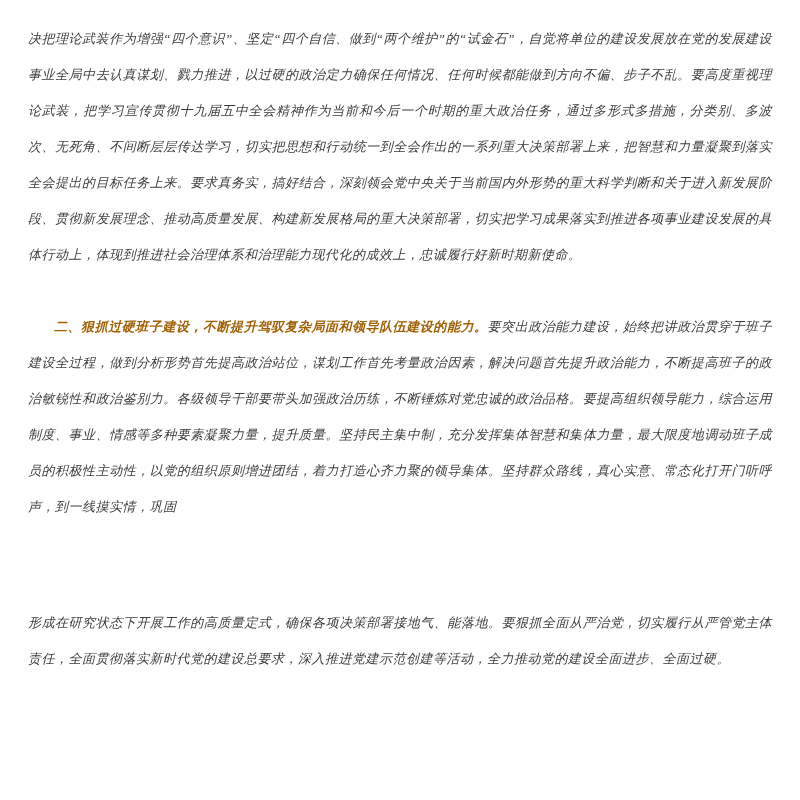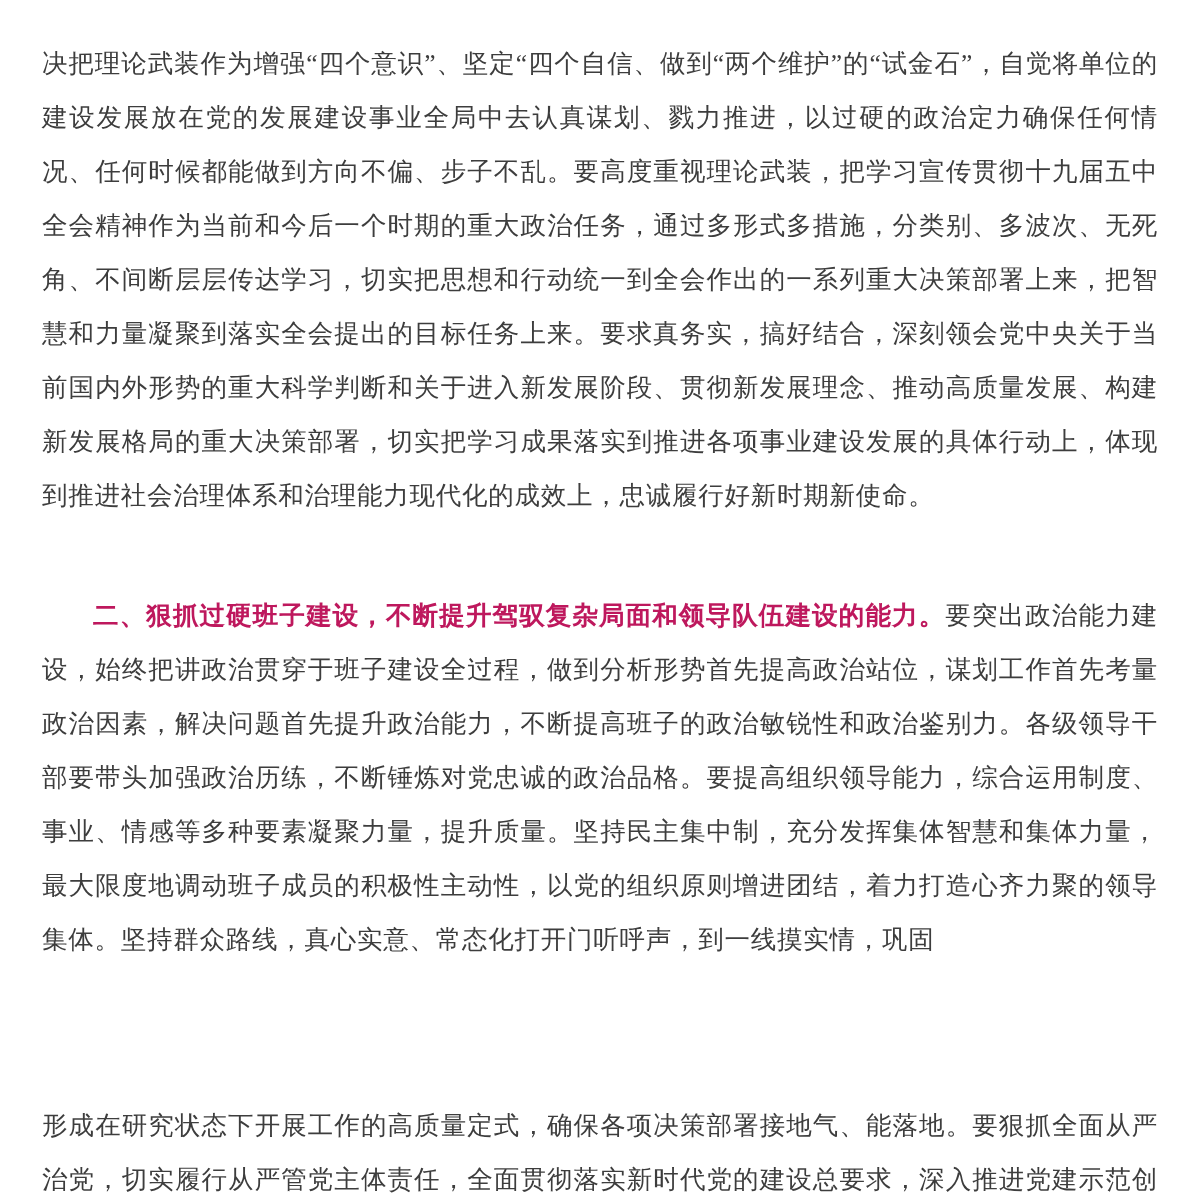--- a/index.html
+++ b/index.html
@@ -20,29 +20,30 @@
     left: 0;
     width: 800px;
     height: 800px;
     background: #ffffff;
     box-sizing: border-box;
     padding: 8px 28px 0 28px;
     z-index: 2;
   }
   .para {
     color: #3d3d3d;
-    font-size: 17px;
+    font-size: 13px;
     line-height: 36px;
     text-align: justify;
     letter-spacing: 0.5px;
     word-break: break-all;
+    font-style: italic;
   }
   .para-lead {
     font-weight: 700;
-    color: #be185d;
+    color: #a16207;
   }
   .indent {
     text-indent: 2em;
   }
   .gap-small { height: 10px; }
   .gap-large { height: 54px; }
   
   .watermark {
     position: absolute;
     z-index: 1;

